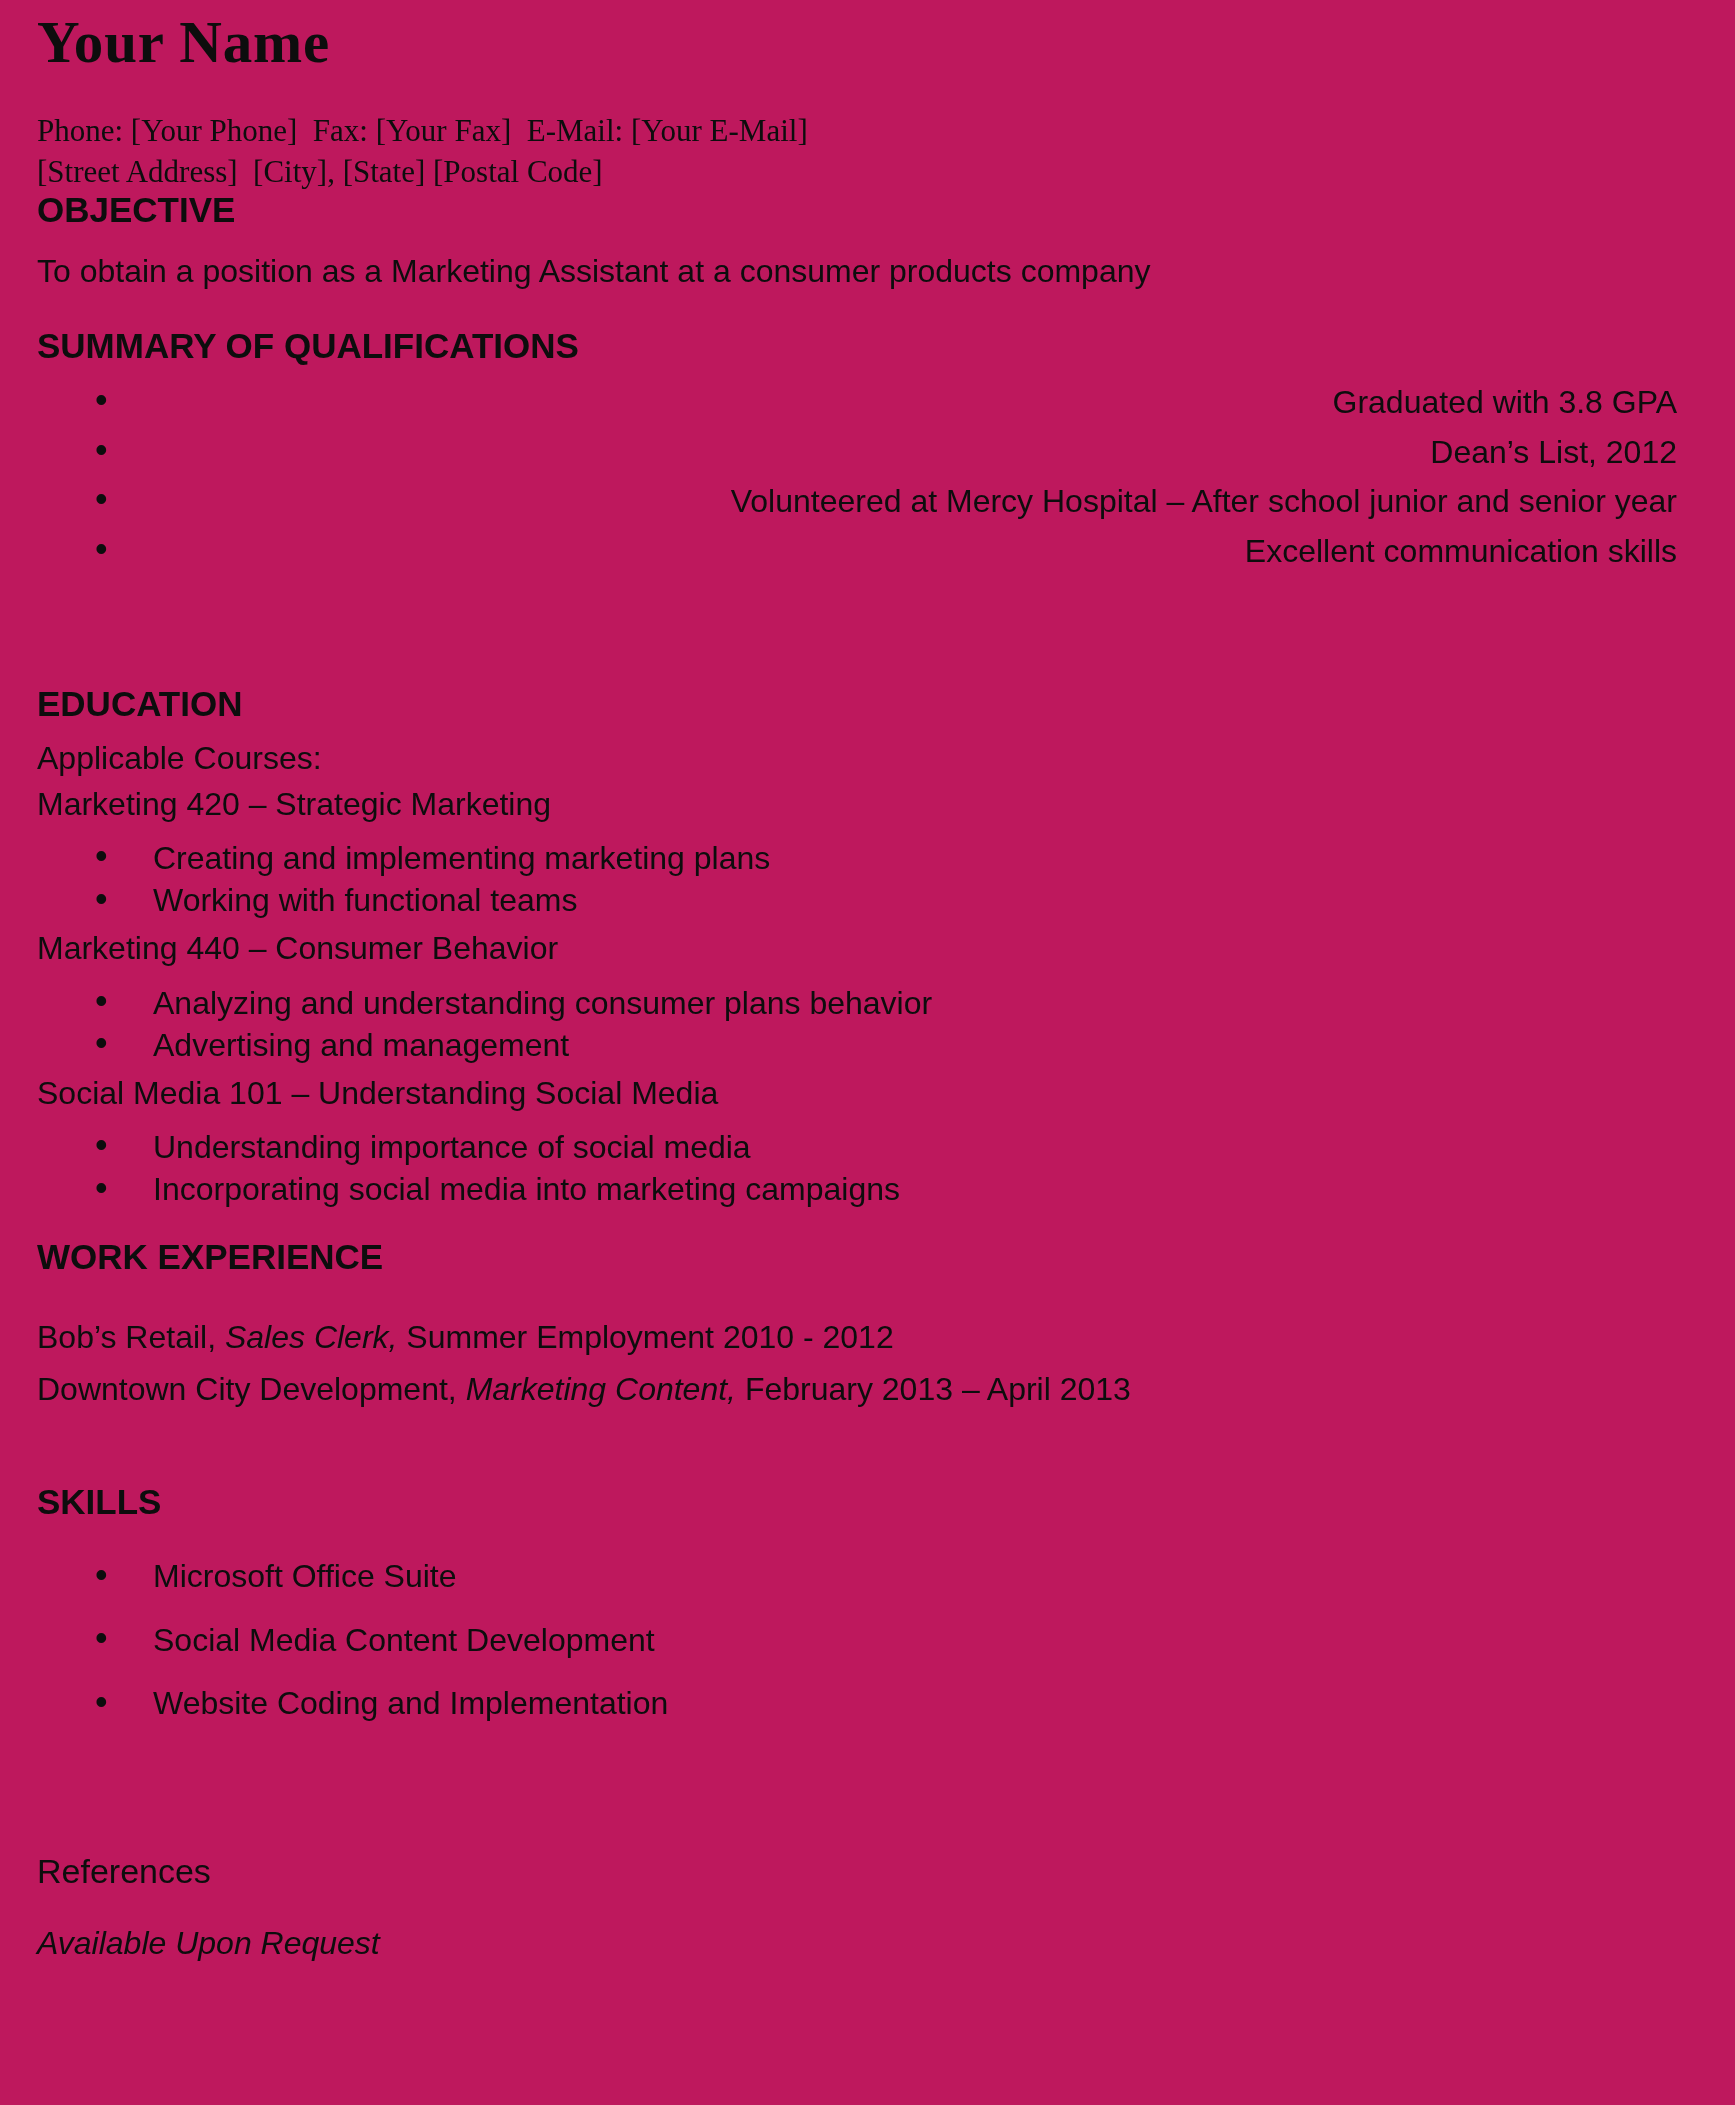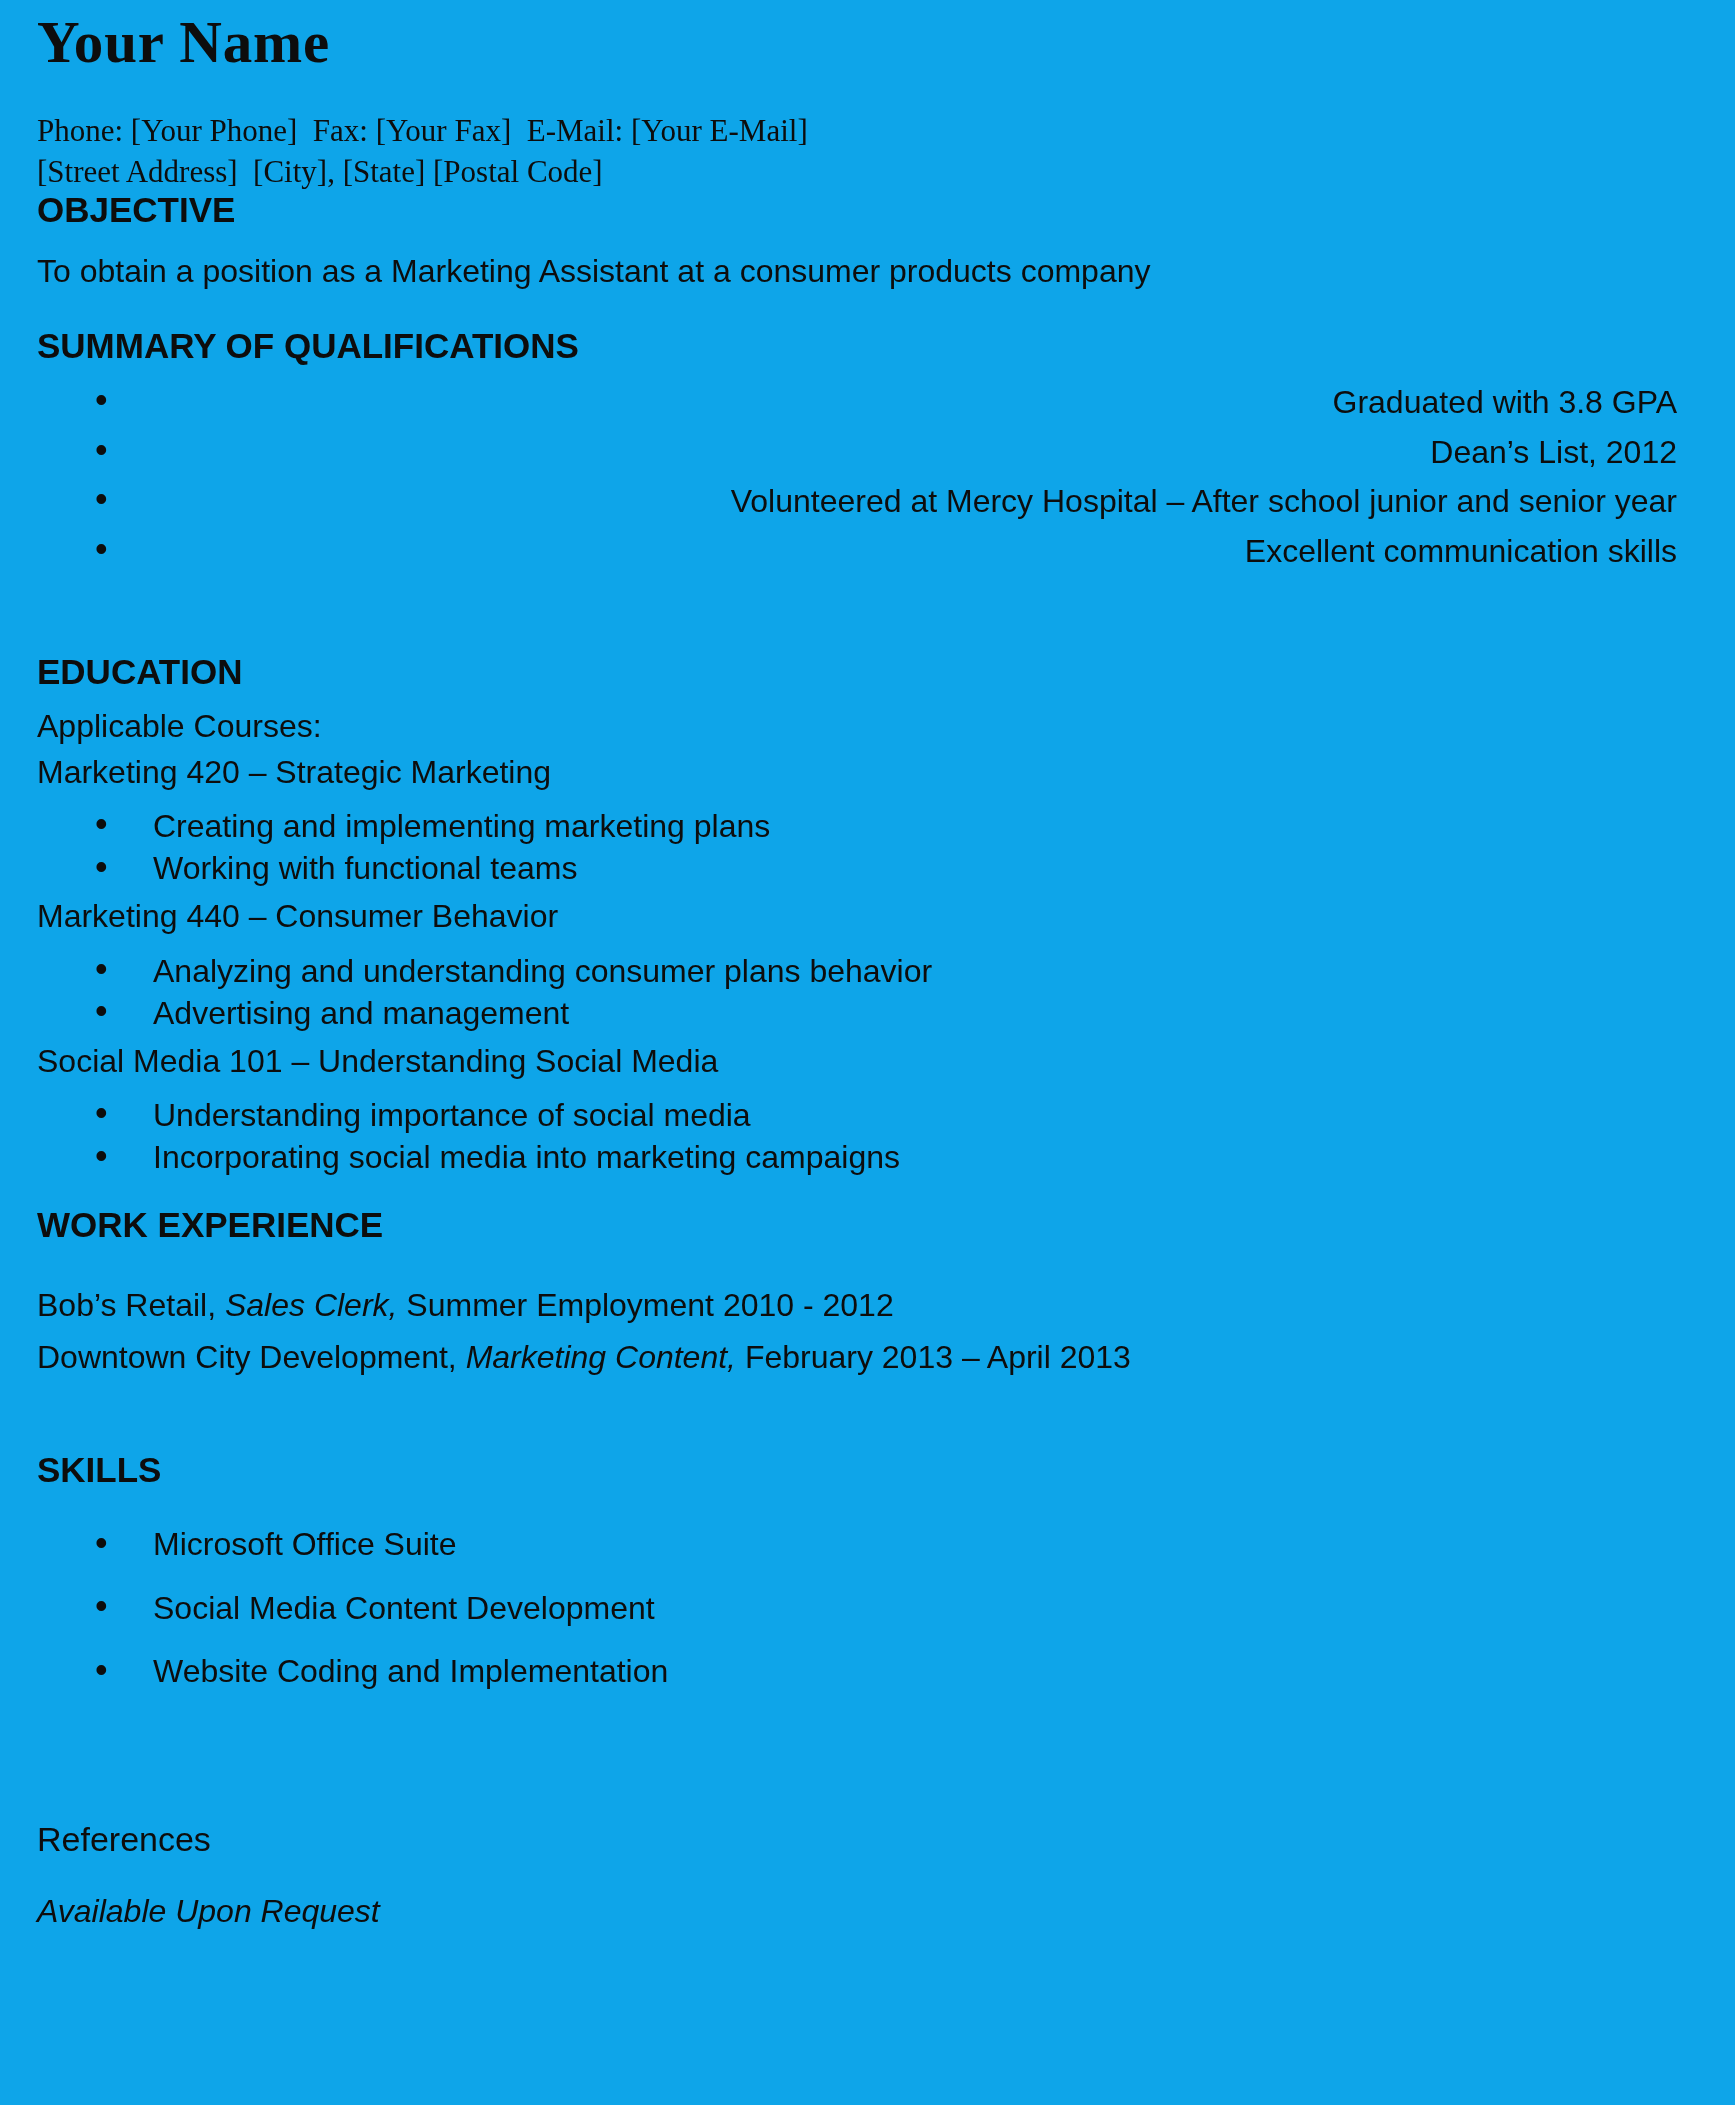--- a/index.html
+++ b/index.html
@@ -12,21 +12,21 @@
     height: 2105px;
     color: #0d0d0d;
     font-family: "Liberation Sans", sans-serif;
     overflow: hidden;
   }
   .page {
     box-sizing: border-box;
     width: 1735px;
     height: 2105px;
     padding: 13px 58px 0 37px;
-    background: #0ea5e9;
+    background: #be185d;
   }
   
   .name {
     font-family: "Liberation Serif", serif;
     font-weight: 700;
     font-size: 59px;
     line-height: 1.0;
     margin: 0;
     letter-spacing: 0.8px;
   }
@@ -39,21 +39,21 @@
   .prewrap { white-space: pre-wrap; }
   
   .section-heading {
     font-size: 35px;
     font-weight: 700;
     line-height: 1.0;
     margin: 0;
   }
   .h-objective      { }
   .h-qualifications { margin-top: 38px; }
-  .h-education      { margin-top: 84px; }
+  .h-education      { margin-top: 116px; }
   .h-work           { margin-top: 31px; }
   .h-skills         { margin-top: 76px; }
   .body-text {
     font-size: 32px;
     line-height: 38px;
     margin: 0;
   }
   .objective-text { margin-top: 25px; }
   
   ul.bullets {

